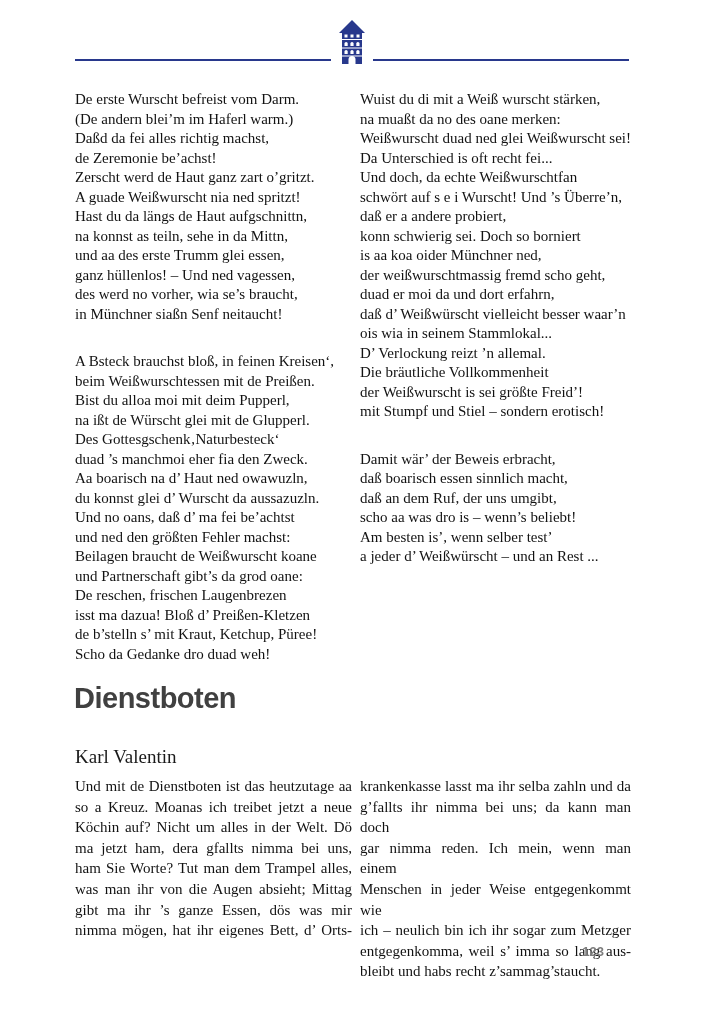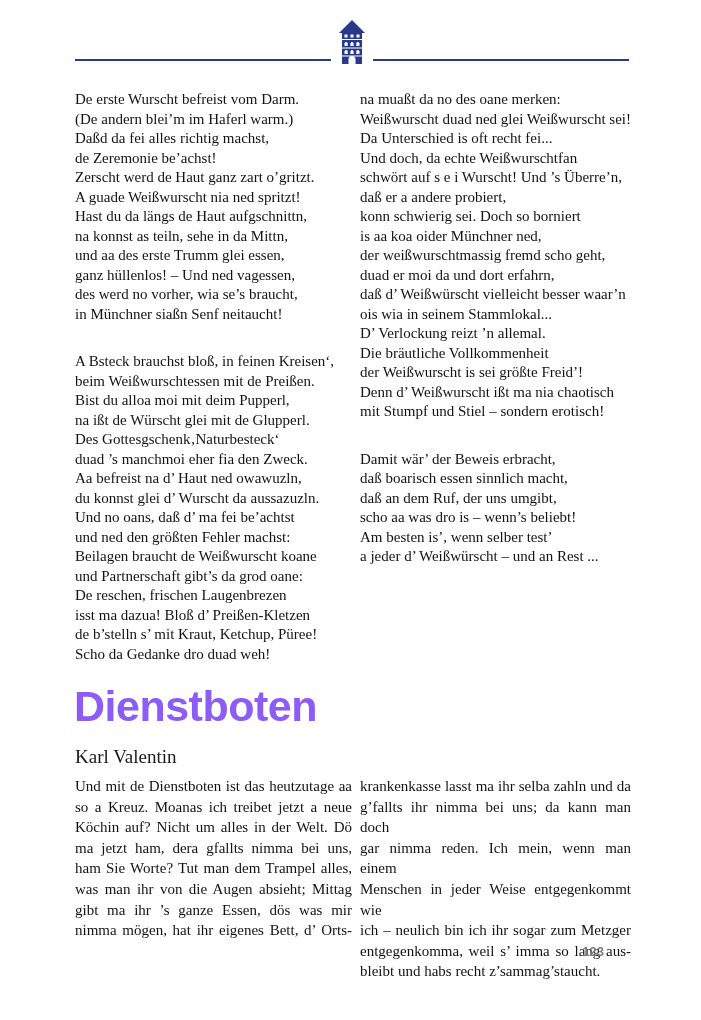--- a/index.html
+++ b/index.html
@@ -24,22 +24,22 @@
   
   .poem { position: absolute; top: 90px; left: 75px; width: 556px; font-size: 15px; line-height: 19.5px; }
   .poem-col-left  { position: absolute; left: 0;     top: 0; width: 285px; }
   .poem-col-right { position: absolute; left: 285px; top: 0; width: 271px; }
   .stanza + .stanza { margin-top: 28px; }
   .poem-line { white-space: nowrap; }
   
   .title {
     position: absolute; left: 74px; top: 682px;
     font-family: "Liberation Sans", sans-serif;
-    font-weight: bold; font-size: 43px; letter-spacing: -0.5px;
-    color: #8b5cf6;
+    font-weight: bold; font-size: 29px; letter-spacing: -0.5px;
+    color: #404040;
   }
   .author { position: absolute; left: 75px; top: 746px; font-size: 19px; color: #1a1a1a; }
   
   .prose { position: absolute; top: 776px; left: 75px; width: 556px; font-size: 15px; line-height: 20.6px; }
   .prose-col-left  { position: absolute; left: 0;     top: 0; width: 277px; }
   .prose-col-right { position: absolute; left: 285px; top: 0; width: 271px; }
   .prose-line { text-align: justify; text-align-last: justify; }
   .prose-col-right .prose-line:last-child { text-align-last: left; }
   
   .page-number {
@@ -95,50 +95,50 @@
           <div class="poem-line">des werd no vorher, wia se’s braucht,</div>
           <div class="poem-line">in Münchner siaßn Senf neitaucht!</div>
         </div>
       <div class="stanza">
           <div class="poem-line">A Bsteck brauchst bloß, in feinen Kreisen‘,</div>
           <div class="poem-line">beim Weißwurschtessen mit de Preißen.</div>
           <div class="poem-line">Bist du alloa moi mit deim Pupperl,</div>
           <div class="poem-line">na ißt de Würscht glei mit de Glupperl.</div>
           <div class="poem-line">Des Gottesgschenk‚Naturbesteck‘</div>
           <div class="poem-line">duad ’s manchmoi eher fia den Zweck.</div>
-          <div class="poem-line">Aa befreist na d’ Haut ned owawuzln,</div>
+          <div class="poem-line">Aa boarisch na d’ Haut ned owawuzln,</div>
           <div class="poem-line">du konnst glei d’ Wurscht da aussazuzln.</div>
           <div class="poem-line">Und no oans, daß d’ ma fei be’achtst</div>
           <div class="poem-line">und ned den größten Fehler machst:</div>
           <div class="poem-line">Beilagen braucht de Weißwurscht koane</div>
           <div class="poem-line">und Partnerschaft gibt’s da grod oane:</div>
           <div class="poem-line">De reschen, frischen Laugenbrezen</div>
           <div class="poem-line">isst ma dazua! Bloß d’ Preißen-Kletzen</div>
           <div class="poem-line">de b’stelln s’ mit Kraut, Ketchup, Püree!</div>
           <div class="poem-line">Scho da Gedanke dro duad weh!</div>
         </div>
     </div>
     <div class="poem-col-right">
       <div class="stanza">
+          <div class="poem-line">Wuist du di mit a Weiß wurscht stärken,</div>
           <div class="poem-line">na muaßt da no des oane merken:</div>
           <div class="poem-line">Weißwurscht duad ned glei Weißwurscht sei!</div>
           <div class="poem-line">Da Unterschied is oft recht fei...</div>
           <div class="poem-line">Und doch, da echte Weißwurschtfan</div>
           <div class="poem-line">schwört auf s e i Wurscht! Und ’s Überre’n,</div>
           <div class="poem-line">daß er a andere probiert,</div>
           <div class="poem-line">konn schwierig sei. Doch so borniert</div>
           <div class="poem-line">is aa koa oider Münchner ned,</div>
           <div class="poem-line">der weißwurschtmassig fremd scho geht,</div>
           <div class="poem-line">duad er moi da und dort erfahrn,</div>
           <div class="poem-line">daß d’ Weißwürscht vielleicht besser waar’n</div>
           <div class="poem-line">ois wia in seinem Stammlokal...</div>
           <div class="poem-line">D’ Verlockung reizt ’n allemal.</div>
           <div class="poem-line">Die bräutliche Vollkommenheit</div>
           <div class="poem-line">der Weißwurscht is sei größte Freid’!</div>
-          <div class="poem-line">Denn d’ Weißwurscht ißt ma nia chaotisch</div>
           <div class="poem-line">mit Stumpf und Stiel – sondern erotisch!</div>
         </div>
       <div class="stanza">
           <div class="poem-line">Damit wär’ der Beweis erbracht,</div>
           <div class="poem-line">daß boarisch essen sinnlich macht,</div>
           <div class="poem-line">daß an dem Ruf, der uns umgibt,</div>
           <div class="poem-line">scho aa was dro is – wenn’s beliebt!</div>
           <div class="poem-line">Am besten is’, wenn selber test’</div>
           <div class="poem-line">a jeder d’ Weißwürscht – und an Rest ...</div>
         </div>

